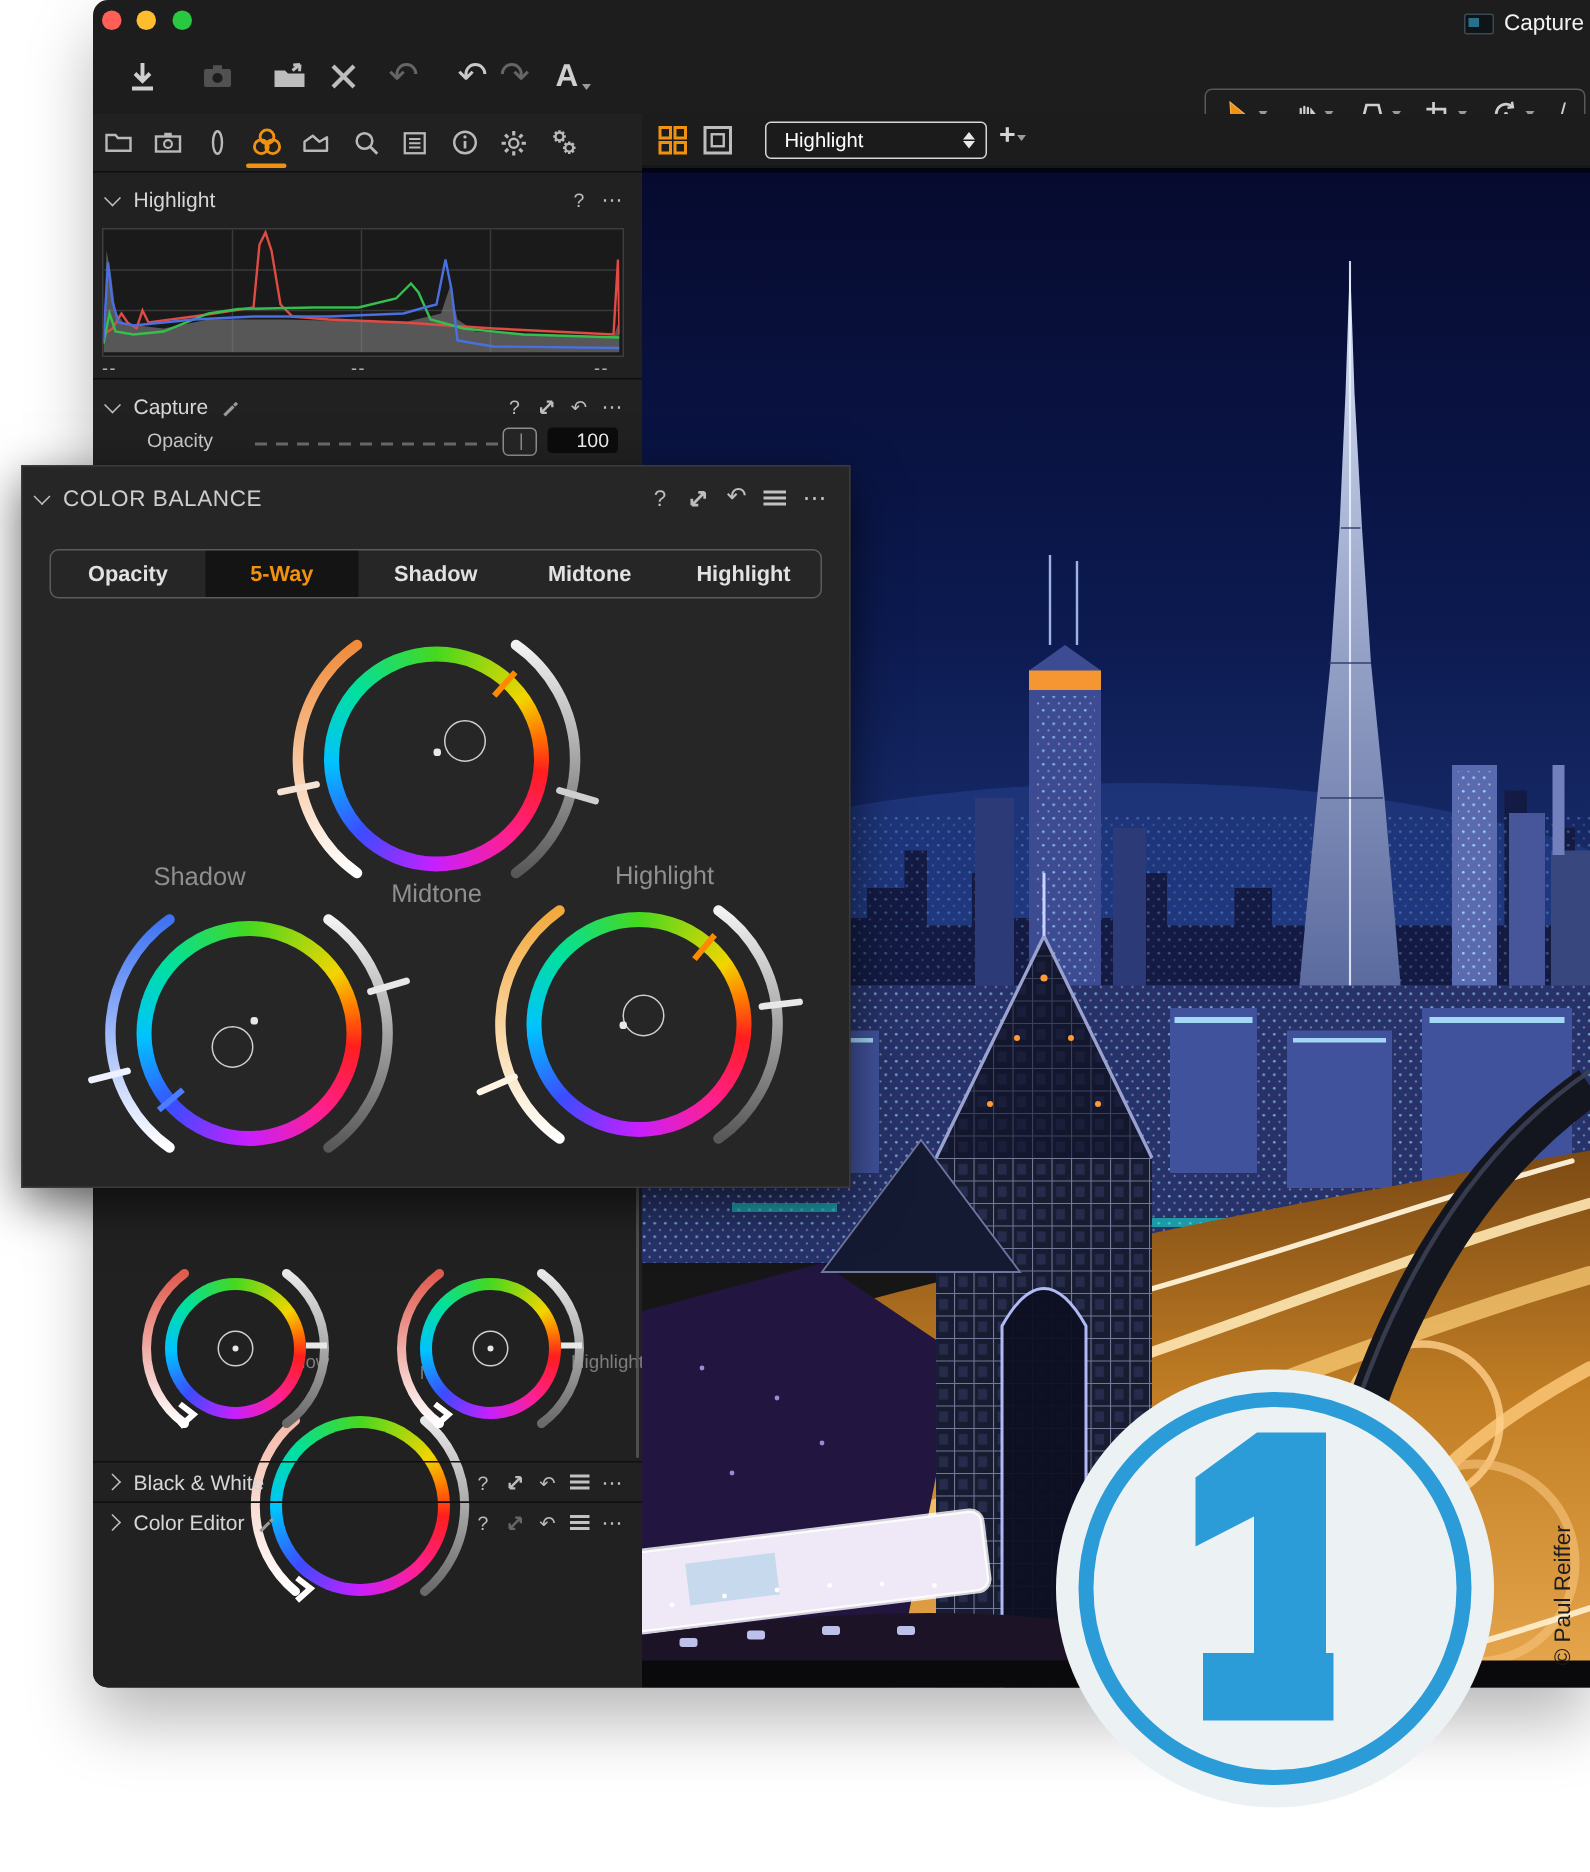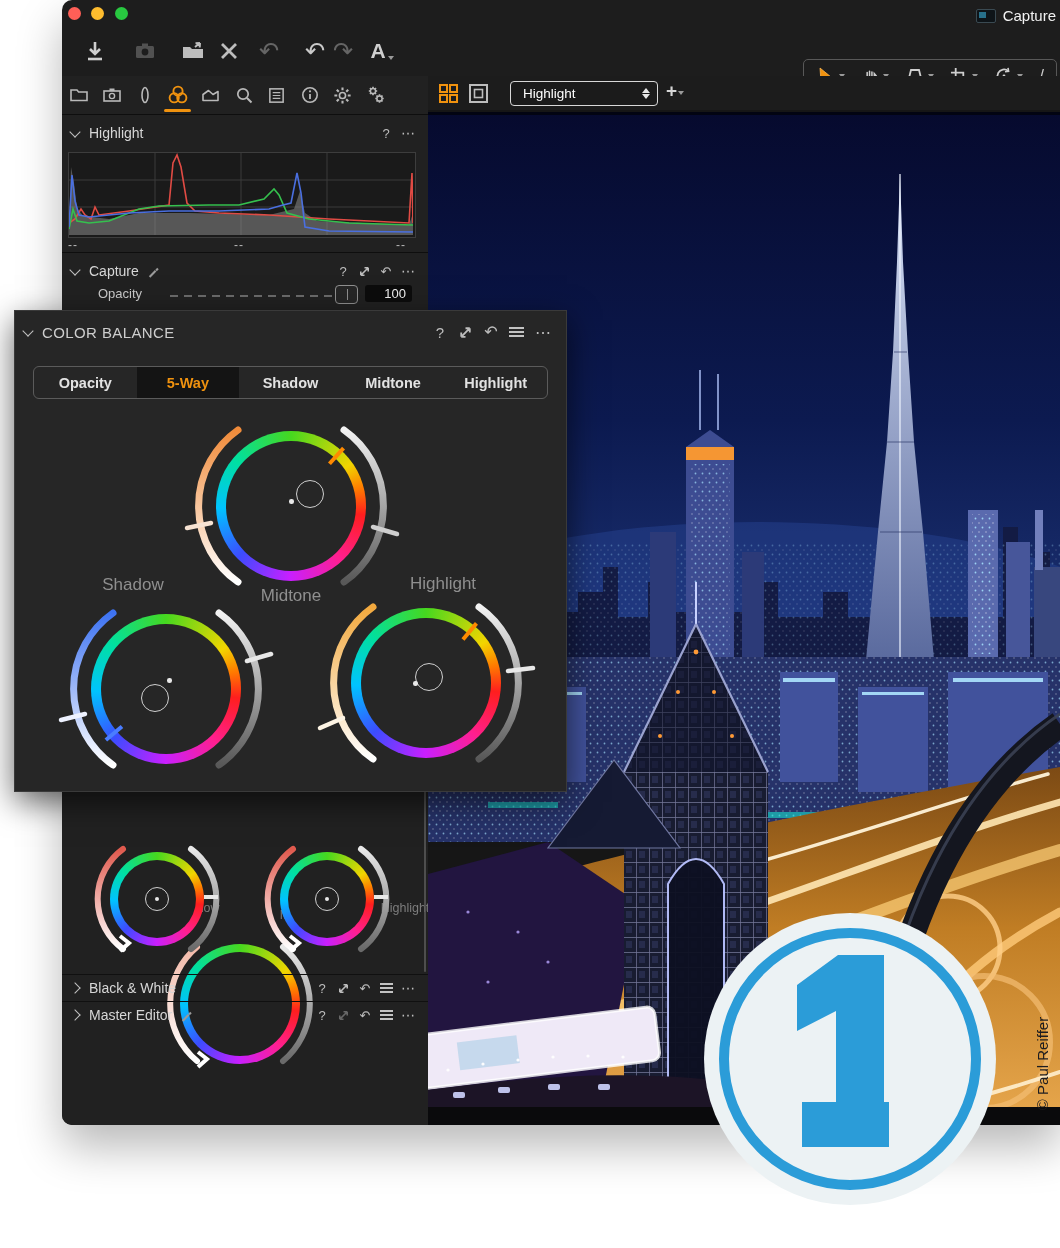--- a/index.html
+++ b/index.html
@@ -386,21 +386,21 @@
           <span class="ham">
               <i></i>
               <i></i>
               <i></i>
             </span>
           <span class="dots">⋯</span>
         </span>
       </div>
       <div class="rowpanel" style="top:925px">
         <span class="chev right"></span>
-        <span>Master Editor</span>
+        <span>Color Editor</span>
         <svg class="penicon" width="13" height="13" viewBox="0 0 14 14">
             <path d="M2 12l6.5-6.5 1.6 1.6L3.6 13.6z" fill="#9a9a9a"></path>
             <path d="M9 5l2-2 1.6 1.6-2 2z" fill="#9a9a9a"></path>
           </svg>
         <span class="hicons">
           <span class="hico">?</span>
           <svg width="13" height="13" viewBox="0 0 14 14" style="opacity:.45">
               <path d="M3 11L11 3M11 3h-4M11 3v4M3 11h4M3 11V7" stroke="#bdbdbd" stroke-width="1.7" fill="none"></path>
             </svg>
           <span class="hico">↶</span>

